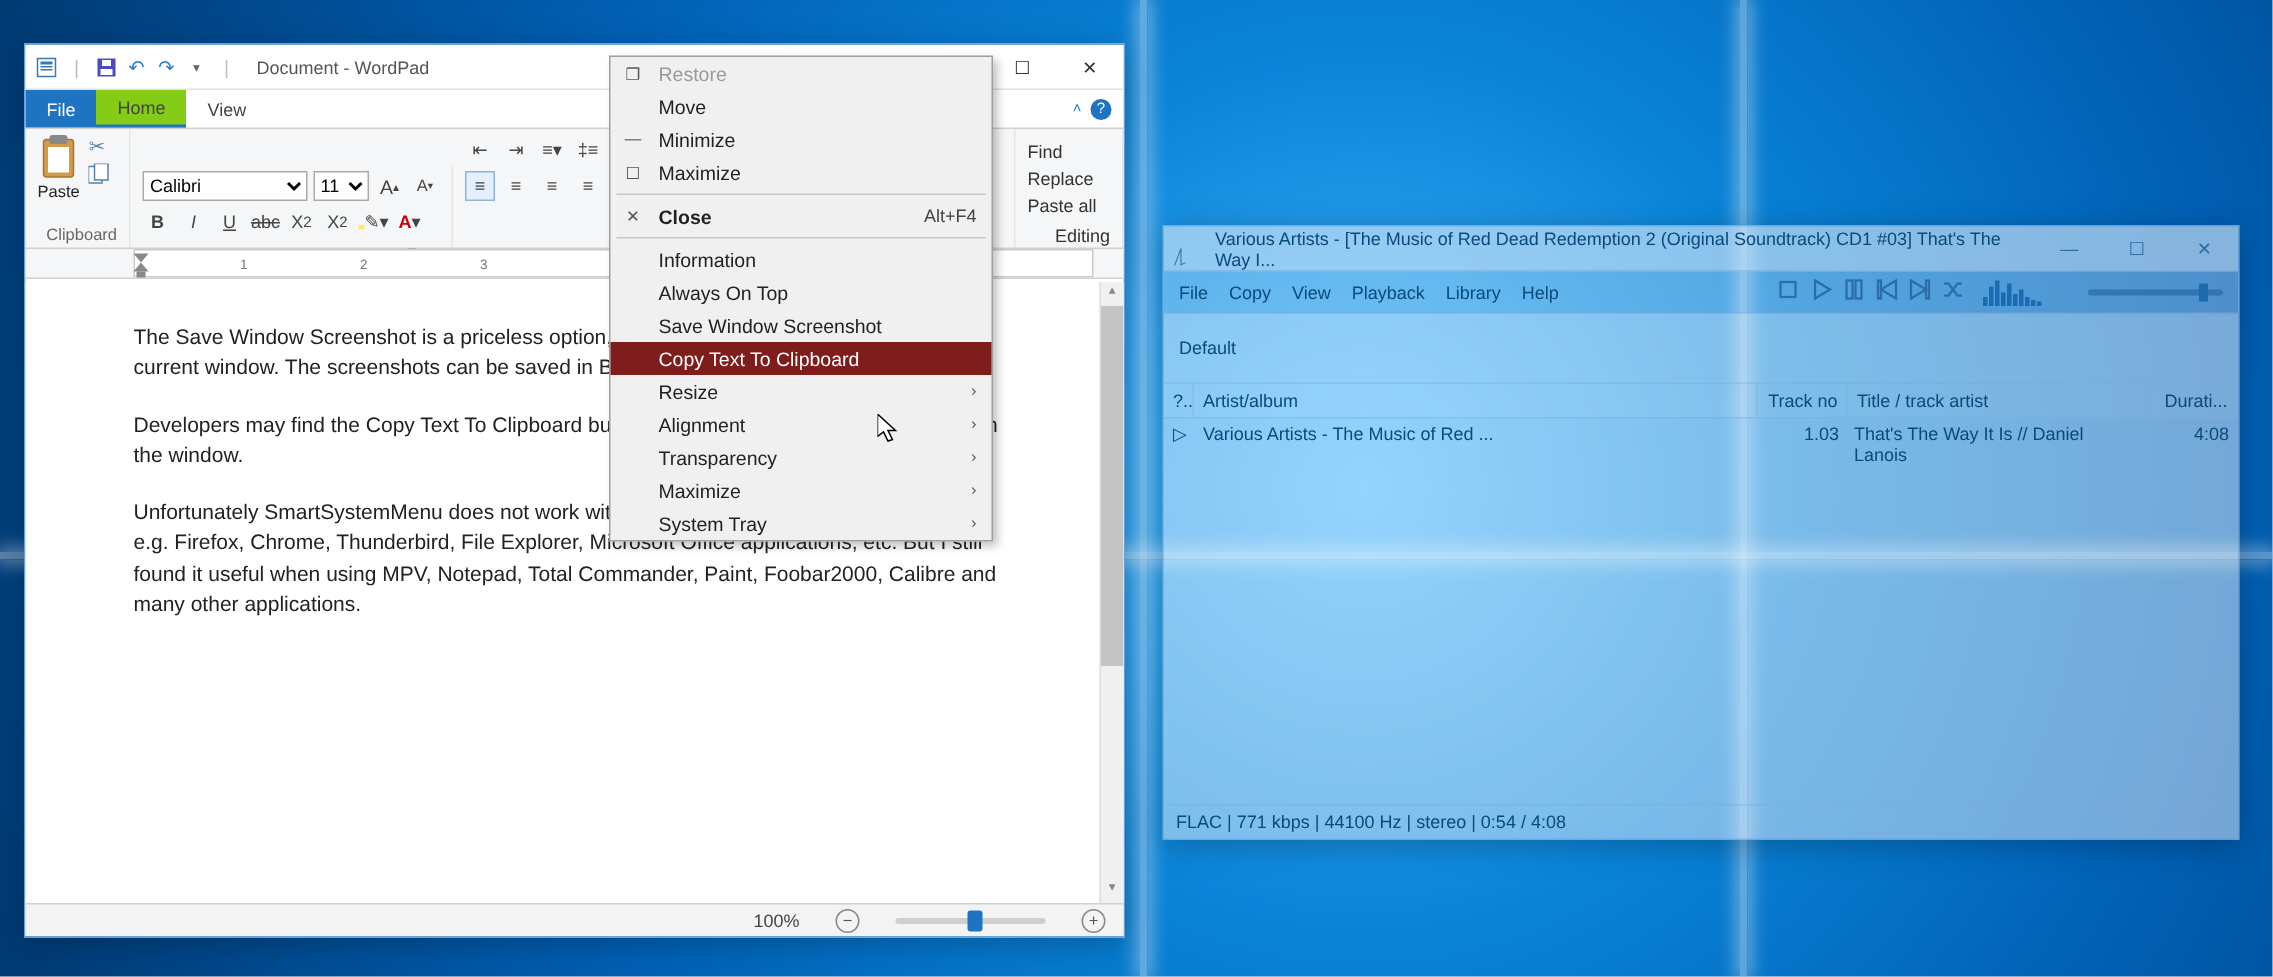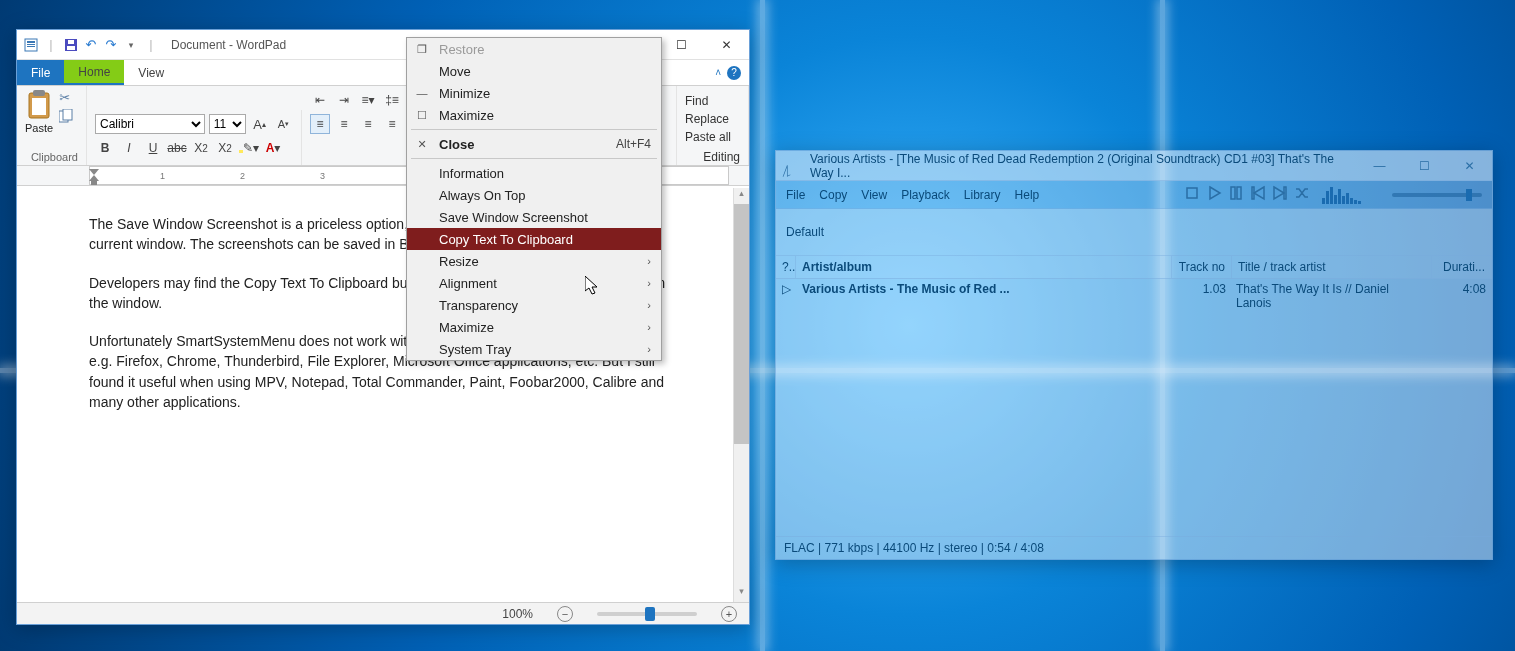--- a/index.html
+++ b/index.html
@@ -76,21 +76,21 @@
 .vis{ width:56px; height:18px; display:flex; align-items:flex-end; gap:1px; margin-left:6px;}
 .vis span{width:3px; background:#1a6bb0;}
 .vol{ width:90px; height:4px; background:rgba(20,90,150,0.5); position:relative; margin-left:8px; border-radius:2px;}
 .vol .th{position:absolute; right:10px; top:-4px; width:6px; height:12px; background:#1a6bb0;}
 .fb-tab{padding:16px 10px; font-size:12px; background:rgba(255,255,255,0.25); border-bottom:1px solid rgba(120,170,220,0.4); color:#0a4a7a;}
 .fb-head{display:flex; font-size:12px; color:#0a4a7a; border-bottom:1px solid rgba(120,170,220,0.5); background:rgba(255,255,255,0.25);}
 .fb-head div{padding:4px 6px; border-right:1px solid rgba(120,170,220,0.4);}
 .fb-body{flex:1; background:rgba(255,255,255,0.22);}
 .fb-row{display:flex; font-size:12px; color:#0a4a7a; padding:3px 6px;}
 .c-play{width:20px;}
-.c-art{flex:1;font-weight:bold;}
+.c-art{flex:1;}
 .c-trk{width:60px; text-align:right;}
 .c-title{width:200px; padding-left:10px;}
 .c-dur{width:60px; text-align:right;}
 .fb-status{padding:4px 8px; font-size:12px; color:#0a4a7a; border-top:1px solid rgba(120,170,220,0.4); background:rgba(255,255,255,0.22);}
 
 .caret::after{content:"|"; color:#222;}
 </style>
 </head>
 <body>
 

